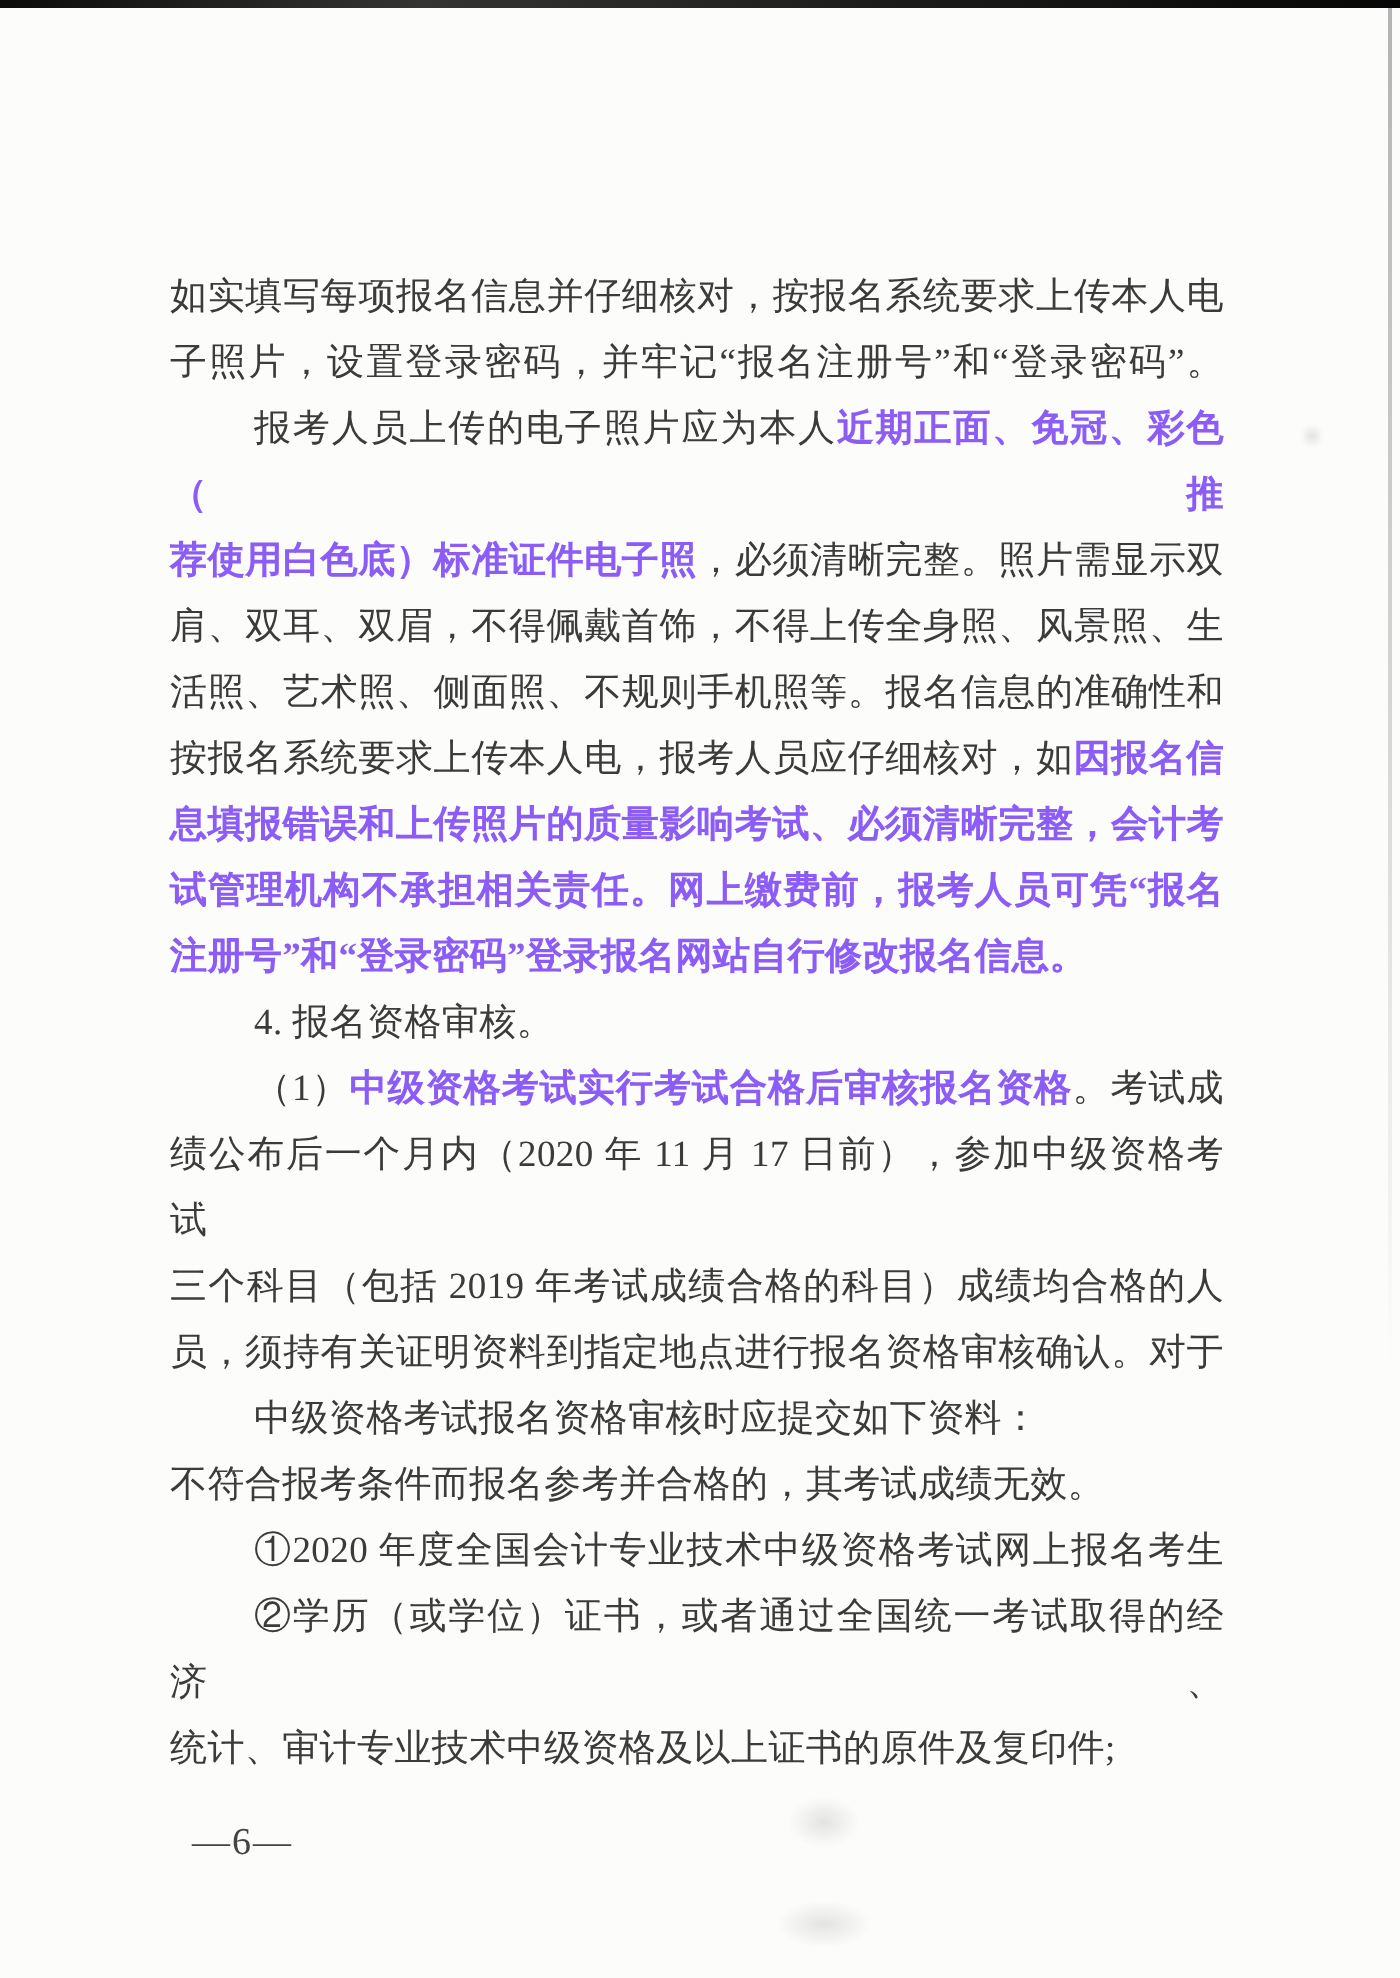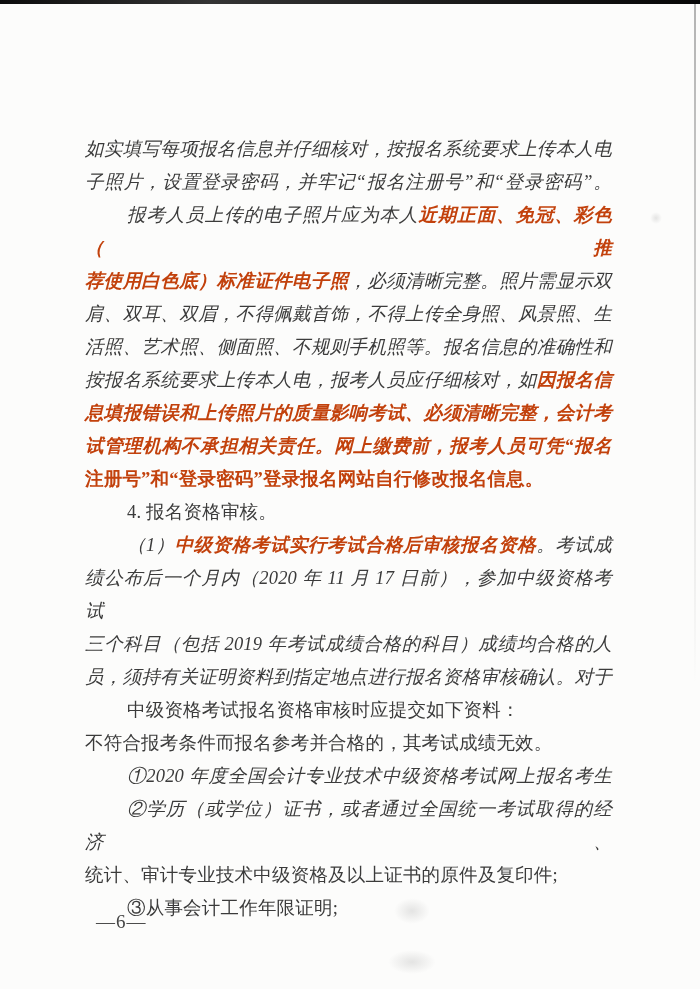--- a/index.html
+++ b/index.html
@@ -40,28 +40,27 @@
     font-size: 18.5px;
     line-height: 33px;
     color: #3b3b3b;
     letter-spacing: 0.2px;
   }
   .line {
     text-align: justify;
   }
   .line.fill {
     text-align-last: justify;
-    font-style: italic;
   }
   .line.indent {
     text-indent: 42px;
   }
   .bold {
     font-weight: 700;
-    color: #c2410c;
+    color: #8b5cf6;
   }
   .page-number {
     position: absolute;
     left: 96px;
     top: 911px;
     font-size: 19px;
     color: #444444;
     letter-spacing: 1px;
   }
   .noise {
@@ -95,16 +94,15 @@
       <div class="line indent"><span>4. 报名资格审核。</span></div>
       <div class="line indent fill"><span>（1）</span><span class="bold">中级资格考试实行考试合格后审核报名资格</span><span>。考试成</span></div>
       <div class="line fill"><span>绩公布后一个月内（2020 年 11 月 17 日前），参加中级资格考试</span></div>
       <div class="line fill"><span>三个科目（包括 2019 年考试成绩合格的科目）成绩均合格的人</span></div>
       <div class="line fill"><span>员，须持有关证明资料到指定地点进行报名资格审核确认。对于</span></div>
       <div class="line indent"><span>中级资格考试报名资格审核时应提交如下资料：</span></div>
       <div class="line"><span>不符合报考条件而报名参考并合格的，其考试成绩无效。</span></div>
       <div class="line indent fill"><span>①2020 年度全国会计专业技术中级资格考试网上报名考生</span></div>
       <div class="line indent fill"><span>②学历（或学位）证书，或者通过全国统一考试取得的经济、</span></div>
       <div class="line"><span>统计、审计专业技术中级资格及以上证书的原件及复印件;</span></div>
-      <div class="line indent"><span>③从事会计工作年限证明;</span></div>
     </main>
   <div class="page-number">—6—</div>
 </div>
 
 </body></html>

